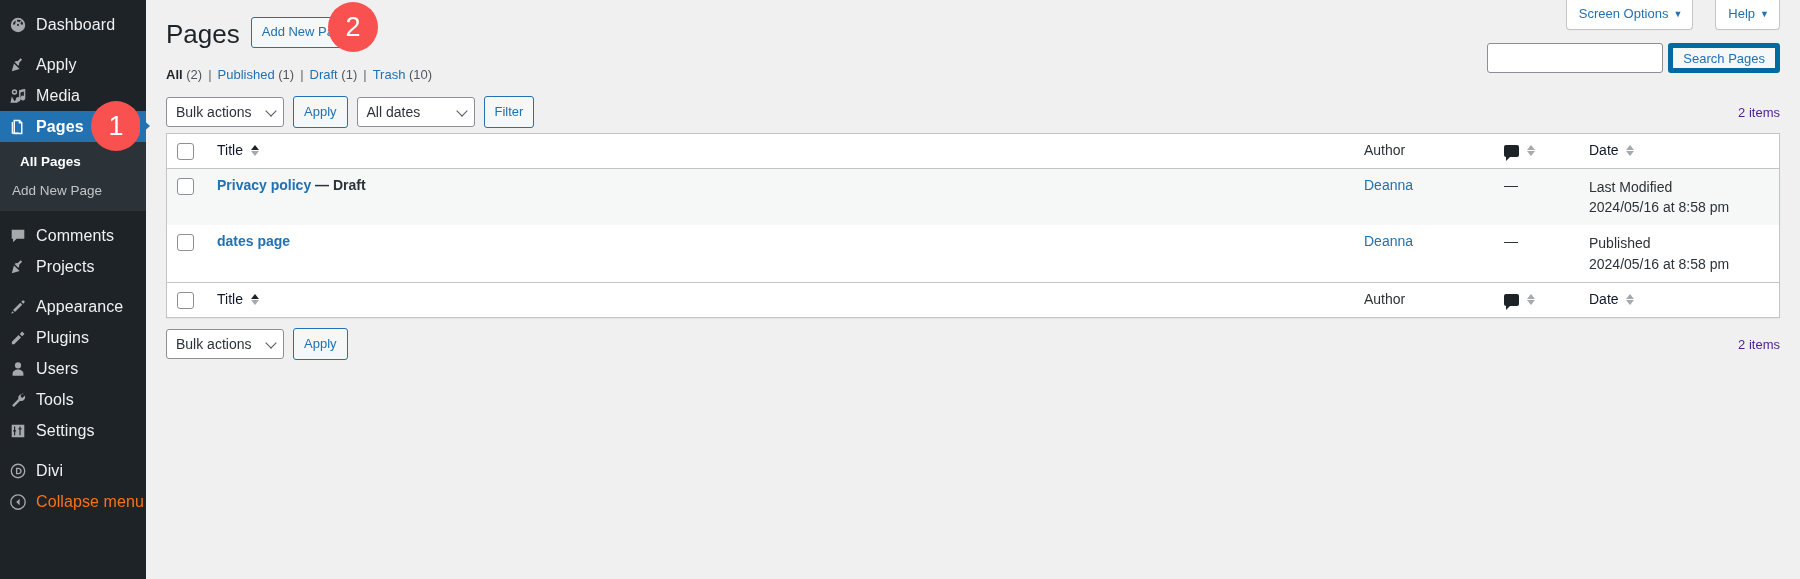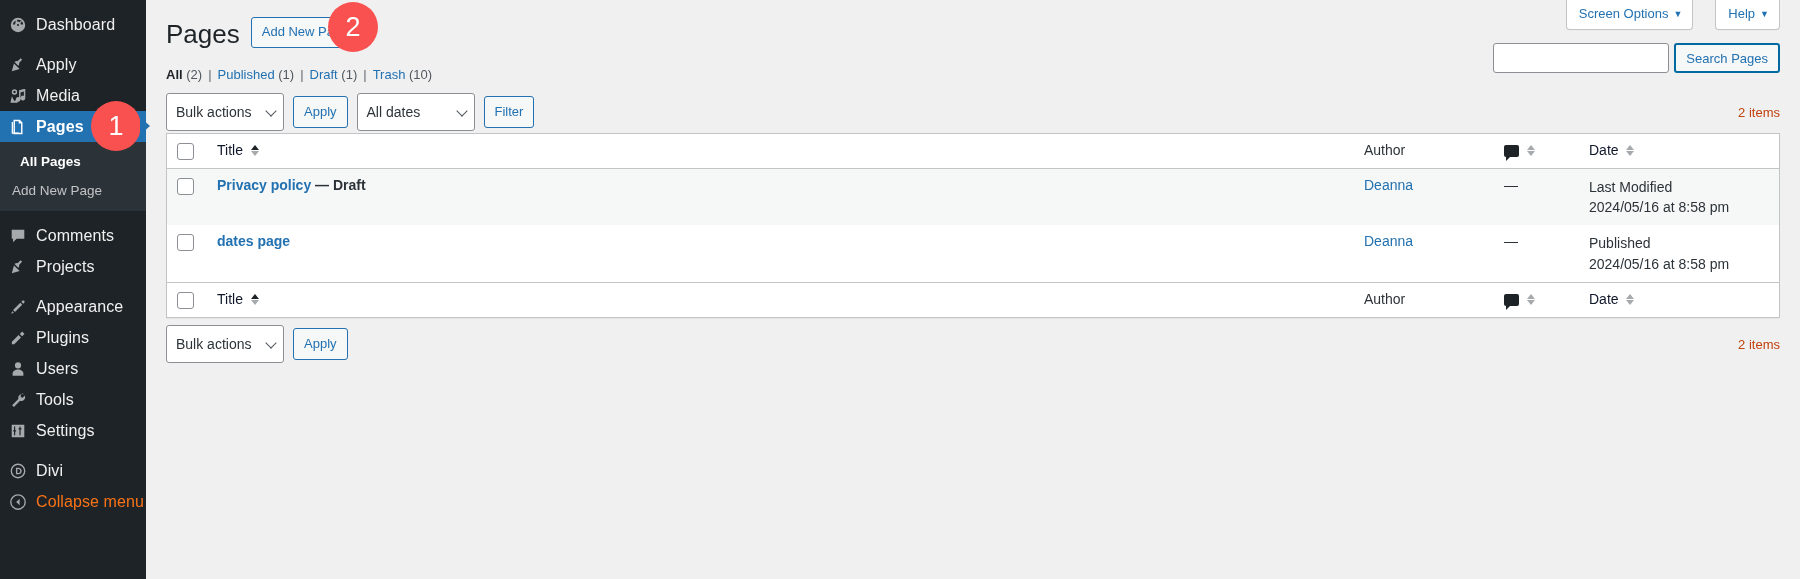--- a/index.html
+++ b/index.html
@@ -136,21 +136,21 @@
     border-radius: 3px;
     background: #fff;
     padding: 0 8px;
     font-size: 14px;
     color: #2c3338;
     font-family: "Liberation Sans", sans-serif;
     box-shadow: 0 0 0 transparent;
   }
   .search-submit {
     background: #f6f7f7;
-    border: 2px solid #0369a1;
+    border: 5px solid #0369a1;
     color: #2271b1;
     border-radius: 3px;
     font-size: 13px;
     height: 30px;
     padding: 0 10px;
     cursor: pointer;
     white-space: nowrap;
     font-family: "Liberation Sans", sans-serif;
   }
 
@@ -162,21 +162,21 @@
     position: relative;
   }
   .tablenav.bottom { margin-top: 11px; }
   .actions { display: flex; align-items: center; gap: 9px; }
   .wp-select {
     position: relative;
     display: inline-flex; align-items: center;
     background: #fff;
     border: 1px solid #8c8f94;
     border-radius: 3px;
-    height: 38px;
+    height: 30px;
     min-width: 118px;
     padding: 0 26px 0 9px;
     font-size: 14px;
     color: #2c3338;
     cursor: pointer;
   }
   .wp-select .chev {
     position: absolute; right: 8px; top: 50%;
     width: 8px; height: 8px;
     margin-top: -5px;
@@ -191,21 +191,21 @@
     border-radius: 3px;
     height: 32px;
     padding: 0 10px;
     font-size: 13px;
     cursor: pointer;
     font-family: "Liberation Sans", sans-serif;
   }
   .displaying-num {
     position: absolute; right: 0; top: 50%;
     transform: translateY(-50%);
-    font-size: 13px; color: #c2410c; margin-left: 48px;
+    font-size: 13px; color: #4c1d95; margin-left: 48px;
   }
 
   
   table.wp-list-table {
     width: 100%;
     border-collapse: separate;
     border-spacing: 0;
     background: #fff;
     border: 1px solid #c3c4c7;
     border-radius: 0;

